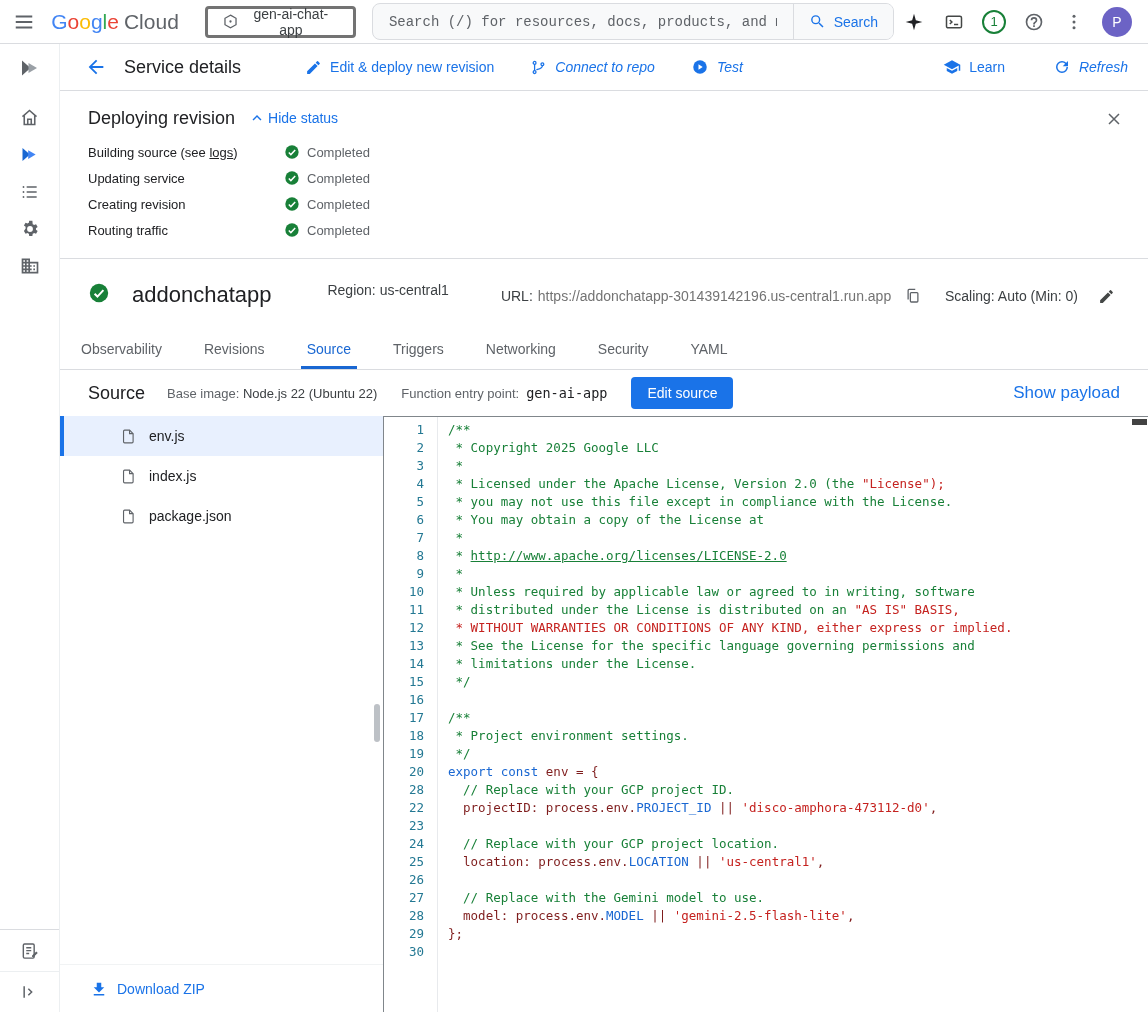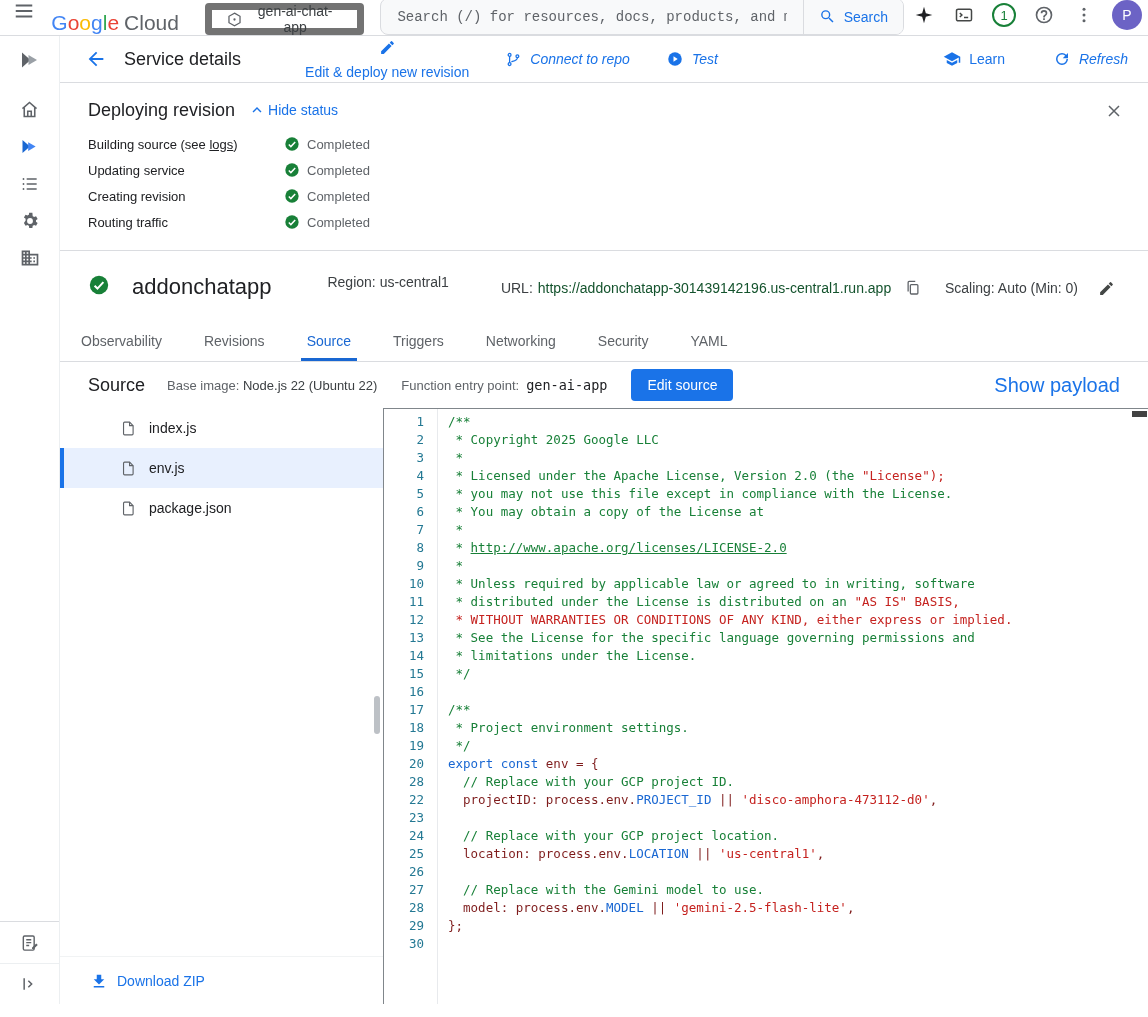--- a/index.html
+++ b/index.html
@@ -4,26 +4,26 @@
 <style>
   * { margin:0; padding:0; box-sizing:border-box; }
   html, body { width:1148px; height:1017px; overflow:hidden; background:#fff;
     font-family:"Liberation Sans", sans-serif; color:#202124; }
   button { font-family:inherit; background:none; border:none; cursor:pointer; color:inherit; }
   a { text-decoration:none; color:inherit; cursor:pointer; }
   svg { display:block; }
   .icon-btn { display:flex; align-items:center; justify-content:center; }
 
   
-  .topbar { height:36px; display:flex; align-items:flex-end; border-bottom:1px solid #dadce0; }
+  .topbar { height:44px; display:flex; align-items:center; border-bottom:1px solid #dadce0; padding-right:10px; }
   .menu-btn { width:48px; height:48px; }
   .logo { display:flex; align-items:center; margin-left:4px; font-size:21px; }
   .logo-google span { font-weight:500; }
   .logo-cloud { color:#5f6368; margin-left:5px; font-weight:400; }
-  .project-pill { margin-left:26px; height:32px; border:7px solid #737373; border-radius:4px;
+  .project-pill { margin-left:26px; height:32px; border:3px solid #737373; border-radius:4px;
     display:flex; align-items:center; gap:4px; padding:0 14px; font-size:14px; color:#3c4043; }
   .search-box { margin-left:16px; width:531px; height:37px; border:1px solid #dadce0; border-radius:8px;
     display:flex; align-items:center; background:#f8f9fa; overflow:hidden; }
   .search-input { flex:1; border:none; outline:none; padding:0 16px; font-size:14px; color:#4c1d95;
     background:transparent; font-family:Liberation Mono, monospace; }
   .search-input::placeholder { color:#5f6368; }
   .search-btn { height:100%; display:flex; align-items:center; gap:8px; padding:0 15px;
     border-left:1px solid #dadce0; color:#1a73e8; font-size:14px; font-weight:500; background:#f8f9fa; }
   .topbar-right { margin-left:auto; display:flex; align-items:center; }
   .tb-icon { width:40px; height:40px; border-radius:50%; }
@@ -43,21 +43,21 @@
   .rail-bottom button { width:100%; height:41px; display:flex; align-items:center; justify-content:center; }
   .rail-bottom button + button { border-top:1px solid #eceff1; }
 
   .content { flex:1; display:flex; flex-direction:column; min-width:0; }
 
   
   .page-header { height:47px; border-bottom:1px solid #dadce0; display:flex; align-items:center; padding:0 20px 0 16px; flex:none; }
   .back-btn { width:40px; height:40px; border-radius:50%; }
   .ph-title { font-size:18px; font-weight:400; color:#202124; margin-left:8px; }
   .ph-action { display:flex; align-items:center; gap:8px; color:#1a73e8; font-size:14px; font-weight:500; }
-  .ph-action.first { margin-left:64px;flex-direction:column; }
+  .ph-action.first { margin-left:64px; }
   .ph-action + .ph-action { margin-left:36px;font-style:italic; }
   .ph-right { margin-left:auto; display:flex; align-items:center; gap:12px; }
 
   
   .deploy { position:relative; border-bottom:1px solid #dadce0; padding:10px 28px 15px; flex:none; }
   .deploy-head { display:flex; align-items:center; gap:13px; height:34px; }
   .deploy-title { font-size:18px; font-weight:400; color:#202124; }
   .toggle-status { display:flex; align-items:center; gap:2px; color:#1a73e8; font-size:14px; font-weight:500; }
   .deploy-close { position:absolute; top:10px; right:16px; width:36px; height:36px; border-radius:50%; }
   .steps { margin-top:4px; }
@@ -66,41 +66,41 @@
   .inline-link { text-decoration:underline; color:#202124; }
   .status-check svg { width:16px; height:16px; }
   .status-text { margin-left:7px; color:#5f6368; }
 
   
   .service-row { display:flex; padding:23px 28px 21px; flex:none; }
   .svc-check svg { width:22px; height:22px; }
   .svc-name { font-size:22px; font-weight:400; margin-left:22px; }
   .svc-region { margin-left:56px; font-size:14px; color:#3c4043; }
   .svc-url { margin-left:52px; font-size:14px; color:#3c4043; display:flex; align-items:center; }
-  .url-value { color:#14532d; margin-left:5px; }
+  .url-value { color:#737373; margin-left:5px; }
   .copy-btn { margin-left:8px; width:28px; height:28px; }
   .svc-scaling { margin-left:auto; display:flex; align-items:center; font-size:14px; color:#3c4043; }
   .edit-scaling-btn { margin-left:14px; width:28px; height:28px; }
 
   
   .tabs { display:flex; border-bottom:1px solid #dadce0; height:39px; flex:none; }
   .tab { margin:0 15px; padding:0 6px; font-size:14px; font-weight:500; color:#5f6368;
     border-bottom:3px solid transparent; }
   .tab.active { color:#1967d2; border-bottom-color:#1967d2; }
 
   
   .source-toolbar { display:flex; align-items:center; padding:0 28px; height:46px; flex:none; }
   .st-title { font-size:18px; font-weight:400; }
   .st-base { margin-left:22px; font-size:13px; color:#3c4043; }
   .st-base .lbl, .st-entry .lbl { color:#5f6368; }
   .st-entry { margin-left:24px; font-size:13px; color:#3c4043; display:flex; align-items:center; gap:7px; }
   .mono { font-family:"DejaVu Sans Mono", monospace; font-size:13.5px; color:#202124; }
   .edit-source-btn { margin-left:24px; background:#1a73e8; color:#fff; font-size:14px; font-weight:500;
     padding:8px 16px; border-radius:4px; }
-  .show-payload { margin-left:auto; color:#1a73e8; font-size:20px; font-weight:500; }
+  .show-payload { margin-left:auto; color:#1a73e8; font-size:17px; font-weight:500; }
 
   
   .source-body { flex:1; display:flex; min-height:0; }
   .file-panel { width:323px; position:relative; flex:none; }
   .file-row { height:40px; display:flex; align-items:center; padding-left:56px; gap:12px; font-size:14px;
     color:#202124; border-left:4px solid transparent; cursor:pointer; }
   .file-row.selected { background:#e8f0fe; border-left-color:#1a73e8; }
   .file-icon svg { width:17px; height:17px; }
   .panel-scrollbar { position:absolute; right:3px; top:288px; width:6px; height:38px; background:#bdc1c6; border-radius:3px; }
   .download-bar { position:absolute; bottom:0; left:0; width:100%; height:48px; display:flex; align-items:center;
@@ -418,37 +418,37 @@
         <span class="lbl">Function entry point:</span>
         <span class="mono">gen-ai-app</span>
       </span>
       <button class="edit-source-btn">Edit source</button>
       <button class="show-payload">Show payload</button>
     </div>
 
     <div class="source-body">
       <aside class="file-panel">
         <div>
+            <div class="file-row selected">
+              <span class="file-icon">
+                <svg viewBox="0 0 24 24" fill="none" stroke="#5f6368" stroke-width="1.6" width="17" height="17">
+                  <path d="M6.5 3h7L18.5 8v11.5a1.5 1.5 0 01-1.5 1.5H6.5A1.5 1.5 0 015 19.5v-15A1.5 1.5 0 016.5 3z"></path>
+                  <path d="M13.5 3v5h5"></path>
+                </svg>
+              </span>
+              <span class="file-label">env.js</span>
+            </div>
             <div class="file-row">
               <span class="file-icon">
                 <svg viewBox="0 0 24 24" fill="none" stroke="#5f6368" stroke-width="1.6" width="17" height="17">
                   <path d="M6.5 3h7L18.5 8v11.5a1.5 1.5 0 01-1.5 1.5H6.5A1.5 1.5 0 015 19.5v-15A1.5 1.5 0 016.5 3z"></path>
                   <path d="M13.5 3v5h5"></path>
                 </svg>
               </span>
               <span class="file-label">index.js</span>
-            </div>
-            <div class="file-row selected">
-              <span class="file-icon">
-                <svg viewBox="0 0 24 24" fill="none" stroke="#5f6368" stroke-width="1.6" width="17" height="17">
-                  <path d="M6.5 3h7L18.5 8v11.5a1.5 1.5 0 01-1.5 1.5H6.5A1.5 1.5 0 015 19.5v-15A1.5 1.5 0 016.5 3z"></path>
-                  <path d="M13.5 3v5h5"></path>
-                </svg>
-              </span>
-              <span class="file-label">env.js</span>
             </div>
             <div class="file-row">
               <span class="file-icon">
                 <svg viewBox="0 0 24 24" fill="none" stroke="#5f6368" stroke-width="1.6" width="17" height="17">
                   <path d="M6.5 3h7L18.5 8v11.5a1.5 1.5 0 01-1.5 1.5H6.5A1.5 1.5 0 015 19.5v-15A1.5 1.5 0 016.5 3z"></path>
                   <path d="M13.5 3v5h5"></path>
                 </svg>
               </span>
               <span class="file-label">package.json</span>
             </div>

